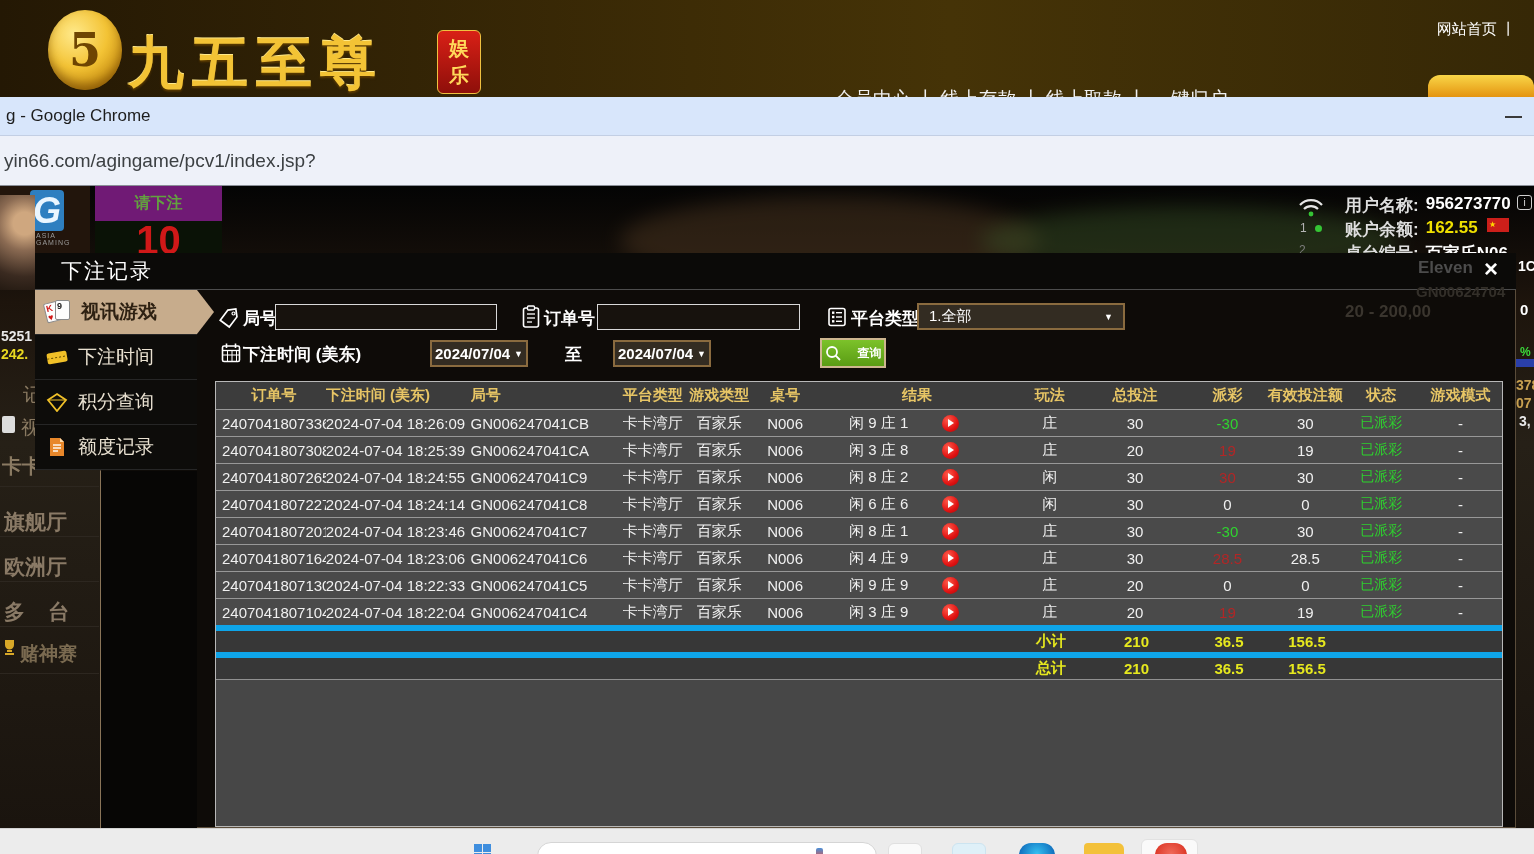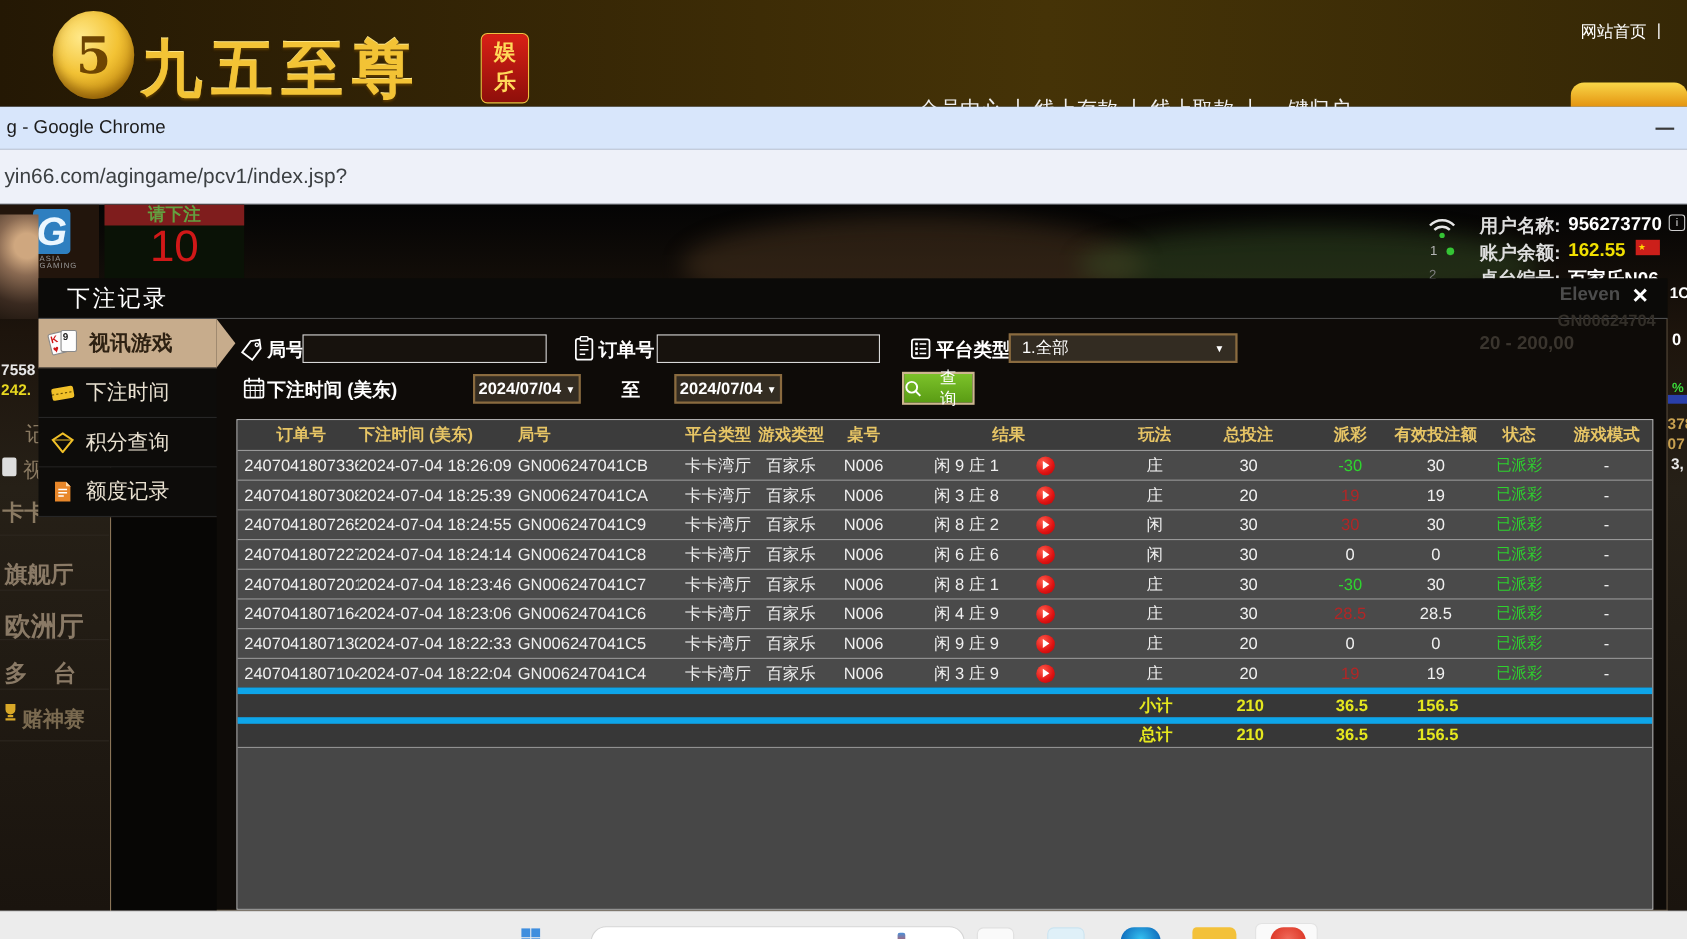--- a/index.html
+++ b/index.html
@@ -39,24 +39,24 @@
   
   #game-bg { left:0; top:186px; width:1534px; height:642px;
     background:linear-gradient(#040404,#1d140c 18%,#262017 40%,#1a140e); overflow:hidden; }
   .blob { position:absolute; filter:blur(10px); opacity:.4; border-radius:50%; }
   #ag-box { position:absolute; left:0; top:0; width:90px; height:67px; background:#22150c; }
   #ag-box .ag { position:absolute; left:4px; top:4px; font-size:36px; font-weight:bold; font-style:italic; }
   #ag-box .ag .a { color:#e8762a; }
   #ag-box .ag .g { color:#eaf6ff; background:#2e7fc0; border-radius:4px; padding:0 3px; }
   #ag-box .sub { position:absolute; left:36px; top:46px; font-size:7px; letter-spacing:1px; color:#9a9a9a; }
   #bet-box { position:absolute; left:95px; top:0; width:127px; height:67px; background:#0a1206; }
-  #bet-box .cap { height:19px; background:#7f1d1d; color:#63a040; font-size:16px; font-weight:bold;
+  #bet-box .cap { height:35px; background:#701a75; color:#63a040; font-size:16px; font-weight:bold;
     display:flex; align-items:center; justify-content:center; }
   #bet-box .num { height:44px; display:flex; align-items:flex-start; justify-content:center;
-    color:#d01818; font-size:40px; font-weight:normal; line-height:.95; }
+    color:#d01818; font-size:40px; font-weight:bold; line-height:.95; }
   #dealer { position:absolute; left:0; top:9px; width:35px; height:95px;
     background:radial-gradient(circle at 70% 30%,#cfa77f 0 16%,#8a6a52 38%,#3a2a20 75%,#241a12); }
 
   
   .uirow { position:absolute; left:1345px; display:flex; gap:7px; font-size:17px; font-weight:bold; white-space:nowrap; }
   .uirow .lb { color:#dedede; }
   .uirow .vl { color:#fff; }
   #ui1 { top:8px; } #ui2 { top:32px; } #ui3 { top:56px; }
   #ui2 .vl { color:#f0e000; }
   #flag { position:absolute; left:1487px; top:32px; width:22px; height:14px; background:#cc1f1a;
@@ -107,21 +107,21 @@
   .flabel { position:absolute; color:#fff; font-size:17px; font-weight:bold; white-space:nowrap; }
   .ficon { position:absolute; }
   .tinput { position:absolute; height:26px; background:#17120d; border:1px solid #d8d8d8;
     color:#fff; font-size:14px; padding:0 6px; }
   .dropbtn { position:absolute; height:27px; background:#332c22; border:2px solid #8a6b3f;
     color:#fff; font-size:15px; font-weight:bold; display:flex; align-items:center; cursor:pointer; }
   .dropbtn .ar { font-size:9px; margin-left:8px; }
   #plat-select { justify-content:space-between; padding:0 10px; font-weight:normal; }
   #search-btn { position:absolute; left:785px; top:85px; width:66px; height:30px;
     background:linear-gradient(#7cc22a,#5a9c14); border:2px solid #cdb68f; color:#fff;
-    font-size:15px; font-weight:normal; display:flex; align-items:center; justify-content:center; gap:16px; cursor:pointer; }
+    font-size:12px; font-weight:bold; display:flex; align-items:center; justify-content:center; gap:16px; cursor:pointer; }
 
   
   #btable { position:absolute; left:180px; top:128px; width:1288px; height:446px;
     border:1px solid #b8b8b8; display:flex; flex-direction:column; background:#474747; }
   .tr { display:flex; height:27px; flex:none; background:#4a4a4a; border-top:1px solid #989898; }
   .tr.head { background:#3c3c3c; border-top:none; }
   .td { display:flex; align-items:center; justify-content:center; font-size:15px; color:#f0f0f0;
     white-space:nowrap; overflow:hidden; }
   .tr.head .td { color:#e7c565; font-weight:bold; font-size:15px; }
   .c1{width:110px; justify-content:flex-start; padding-left:6px;}
@@ -217,28 +217,28 @@
       <span class="lb">账户余额:</span>
         <span class="vl">162.55</span>
     </div>
     <div class="uirow" id="ui3">
       <span class="lb">桌台编号:</span>
         <span class="vl">百家乐N06</span>
     </div>
     <div id="flag">★</div>
     <div id="info-i">i</div>
 
-    <div class="lfrag" style="left:1px;top:142px;color:#e8e8e8;font-weight:bold;font-size:14px;">7558</div>
+    <div class="lfrag" style="left:1px;top:142px;color:#e8e8e8;font-weight:bold;font-size:14px;">5251</div>
     <div class="lfrag" style="left:1px;top:160px;color:#e8d820;font-weight:bold;font-size:14px;">242.</div>
     <div class="lfrag" style="left:23px;top:196px;color:#8a7a62;font-size:19px;width:12px;">记</div>
     <div class="lfrag" style="left:2px;top:230px;width:13px;height:17px;background:#ddd;border-radius:2px;"></div>
     <div class="lfrag" style="left:21px;top:229px;color:#8a7a62;font-size:19px;width:14px;">视</div>
     <div class="lfrag" style="left:2px;top:267px;color:#8a7a62;font-weight:bold;font-size:20px;width:33px;">卡卡</div>
     <div class="lfrag" style="left:4px;top:322px;color:#8a7a66;font-weight:bold;font-size:21px;width:95px;">旗舰厅</div>
-    <div class="lfrag" style="left:4px;top:367px;color:#8a7a66;font-weight:bold;font-size:24px;width:95px;">欧洲厅</div>
+    <div class="lfrag" style="left:4px;top:367px;color:#8a7a66;font-weight:bold;font-size:21px;width:95px;">欧洲厅</div>
     <div class="lfrag" style="left:4px;top:412px;color:#8a7a66;font-weight:bold;font-size:21px;width:95px;">多    台</div>
     <svg class="lfrag" style="left:2px;top:453px;" width="15" height="17" viewBox="0 0 15 17">
       <path d="M3 1 h9 v5 a4.5 4.5 0 0 1 -9 0 Z M5 11 h5 v2 h-5 Z M3 14 h9 v2 h-9 Z" fill="#d8a828"></path>
     </svg>
     <div class="lfrag" style="left:20px;top:455px;color:#7a6a50;font-weight:bold;font-size:19px;width:78px;">赌神赛</div>
     <div class="lsep" style="top:300px;"></div>
     <div class="lsep" style="top:350px;"></div>
     <div class="lsep" style="top:395px;"></div>
     <div class="lsep" style="top:440px;"></div>
     <div class="lsep" style="top:487px;"></div>

